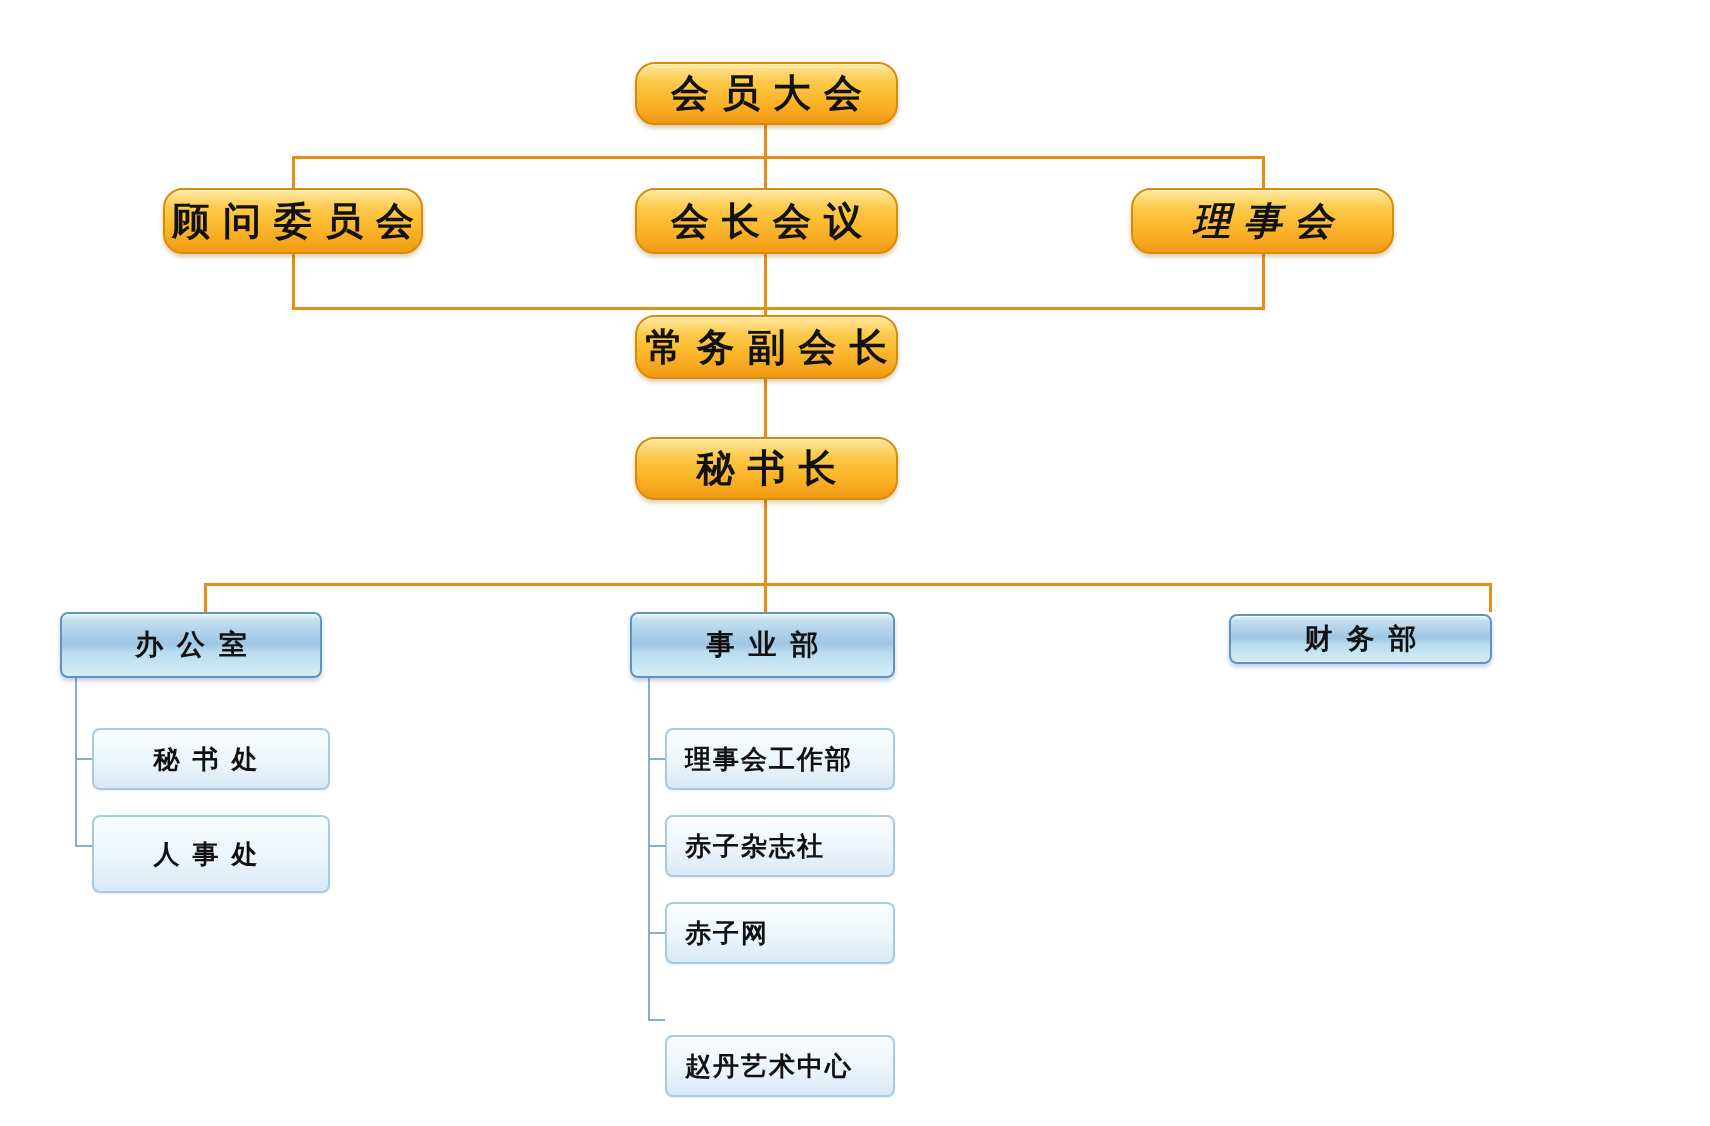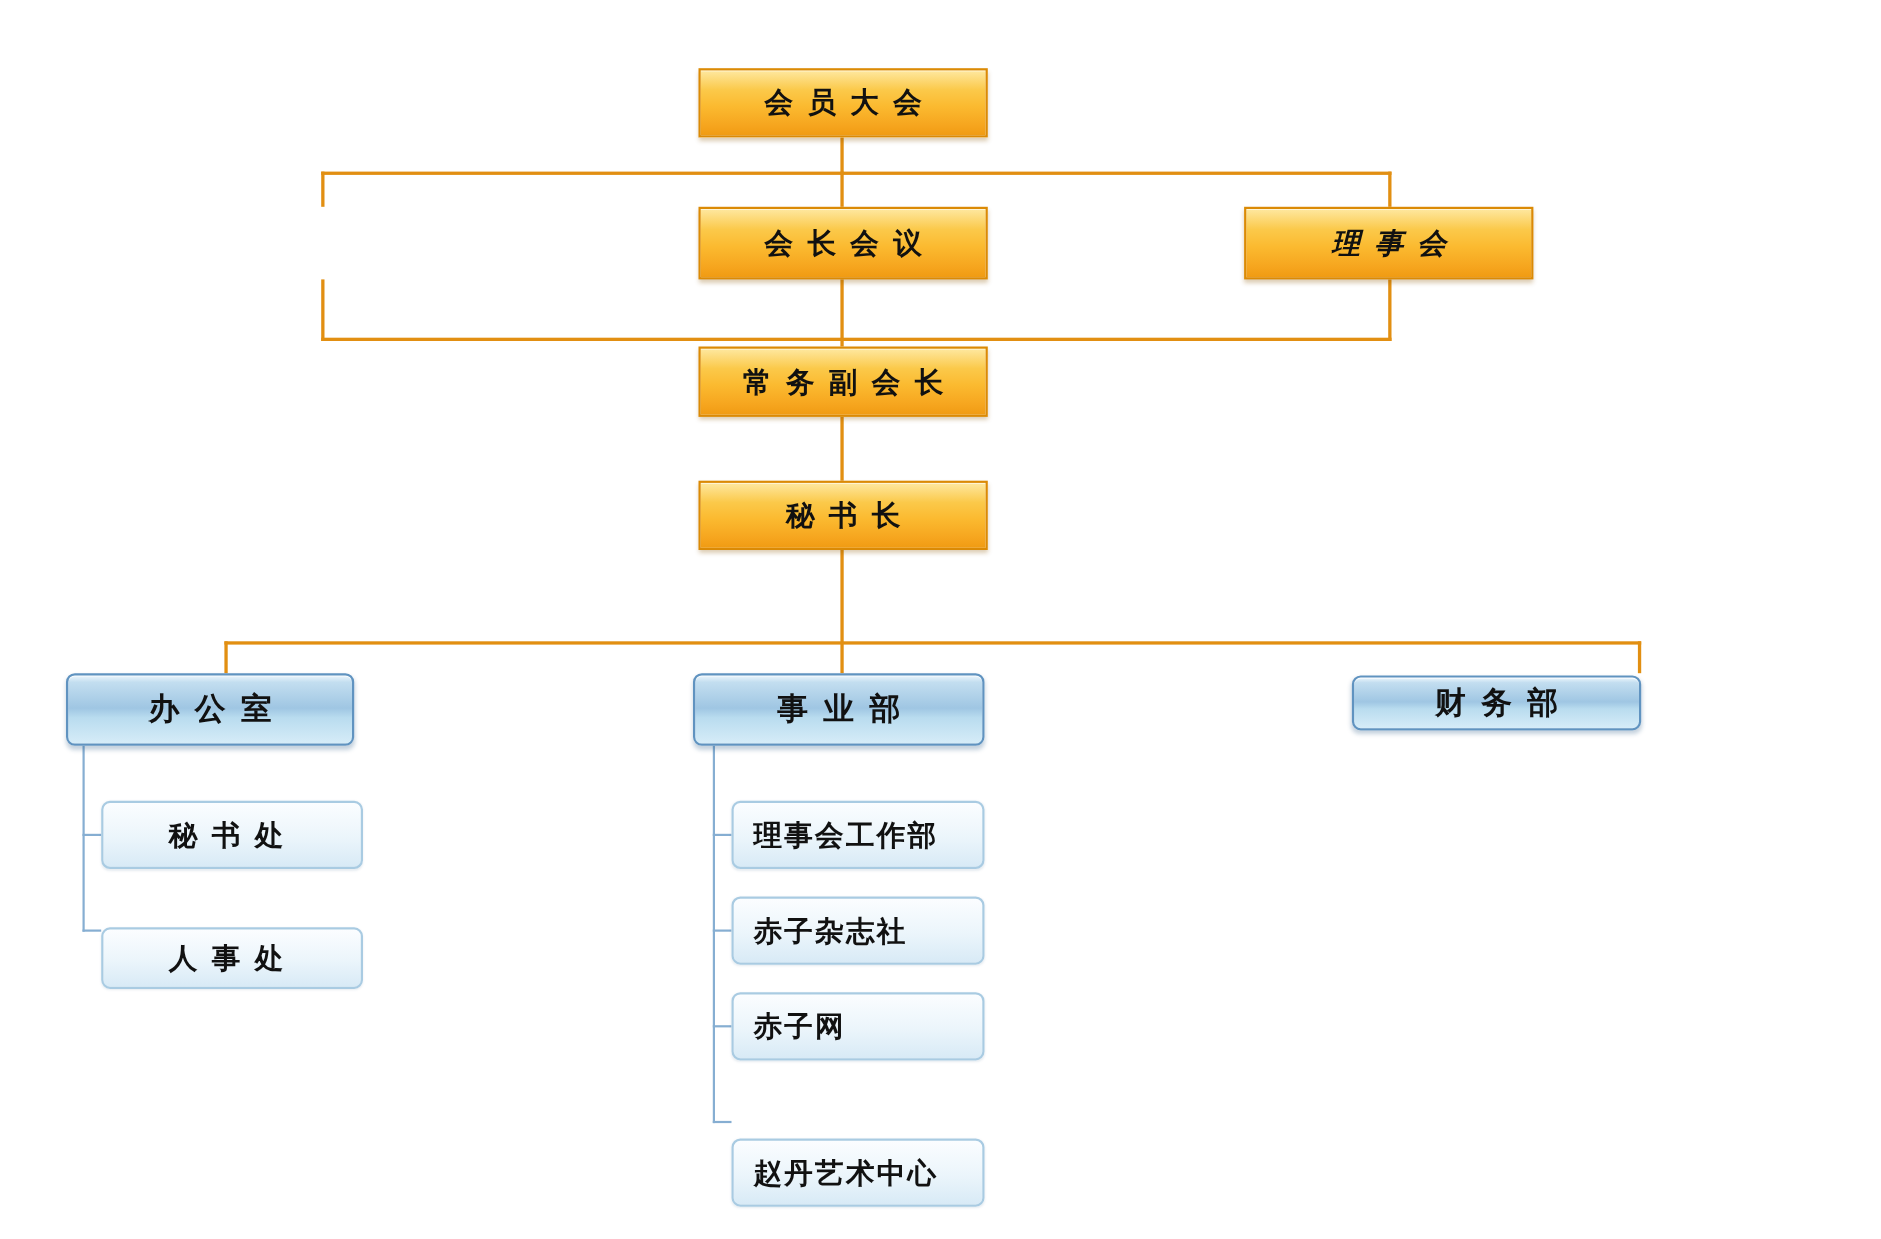--- a/index.html
+++ b/index.html
@@ -16,25 +16,25 @@
     display: flex;
     align-items: center;
     justify-content: center;
     color: #111111;
     font-weight: bold;
     box-sizing: border-box;
     white-space: nowrap;
   }
   .node-orange {
     border: 2px solid #DB8A05;
-    border-radius: 0;
+    border-radius: 20px;
     background: linear-gradient(180deg, #FEE8A0 0%, #FCD express 0%, #FBC94A 30%, #FBBA30 55%, #F6A51E 85%, #F09B13 100%);
     background: linear-gradient(180deg, #FEE8A0 0%, #FBC94A 30%, #FBBA30 55%, #F6A51E 85%, #F09B13 100%);
     box-shadow: 0 3px 4px rgba(140, 85, 0, 0.30), inset 0 1px 0 rgba(255,255,255,0.55);
-    font-size: 26px;
+    font-size: 38px;
     letter-spacing: 13px;
     padding-left: 13px;
   }
   .node-blue {
     border: 2px solid #6093C0;
     border-radius: 8px;
     background: linear-gradient(180deg, #EDF6FC 0%, #C3DEF0 10%, #9FC6E3 48%, #B9DCEF 62%, #D6ECF8 100%);
     box-shadow: 0 3px 4px rgba(20, 70, 120, 0.25), inset 0 1px 0 rgba(255,255,255,0.7);
     font-size: 28px;
     letter-spacing: 14px;
@@ -81,32 +81,33 @@
   <div class="line blue" style="left:75px; top:845px; width:17px; height:2px;"></div>
 
   <div class="line blue" style="left:648px; top:678px; width:2px; height:343px;"></div>
   <div class="line blue" style="left:648px; top:758px; width:17px; height:2px;"></div>
   <div class="line blue" style="left:648px; top:845px; width:17px; height:2px;"></div>
   <div class="line blue" style="left:648px; top:932px; width:17px; height:2px;"></div>
   <div class="line blue" style="left:648px; top:1019px; width:17px; height:2px;"></div>
 
   <div class="node node-orange" style="left:635px; top:62px; width:263px; height:63px;">会员大会</div>
 
+  <div class="node node-orange" style="left:163px; top:188px; width:260px; height:66px;">顾问委员会</div>
   <div class="node node-orange" style="left:635px; top:188px; width:263px; height:66px;">会长会议</div>
   <div class="node node-orange" style="left:1131px; top:188px; width:263px; height:66px;font-style:italic;">理事会</div>
 
   <div class="node node-orange" style="left:635px; top:315px; width:263px; height:64px;">常务副会长</div>
 
   <div class="node node-orange" style="left:635px; top:437px; width:263px; height:63px;">秘书长</div>
 
   <div class="node node-blue" style="left:60px; top:612px; width:262px; height:66px;">办公室</div>
   <div class="node node-blue" style="left:630px; top:612px; width:265px; height:66px;">事业部</div>
   <div class="node node-blue" style="left:1229px; top:614px; width:263px; height:50px;text-align:center;">财务部</div>
 
   <div class="node node-sub centered" style="left:92px; top:728px; width:238px; height:62px;">秘书处</div>
-  <div class="node node-sub centered" style="left:92px; top:843px; width:238px; height:56px;">人事处</div>
+  <div class="node node-sub centered" style="left:92px; top:815px; width:238px; height:78px;">人事处</div>
 
   <div class="node node-sub leftAligned" style="left:665px; top:728px; width:230px; height:62px;">理事会工作部</div>
   <div class="node node-sub leftAligned" style="left:665px; top:815px; width:230px; height:62px;">赤子杂志社</div>
   <div class="node node-sub leftAligned" style="left:665px; top:902px; width:230px; height:62px;">赤子网</div>
   <div class="node node-sub leftAligned" style="left:665px; top:1035px; width:230px; height:62px;">赵丹艺术中心</div>
 
 </div>
 
 </body></html>

